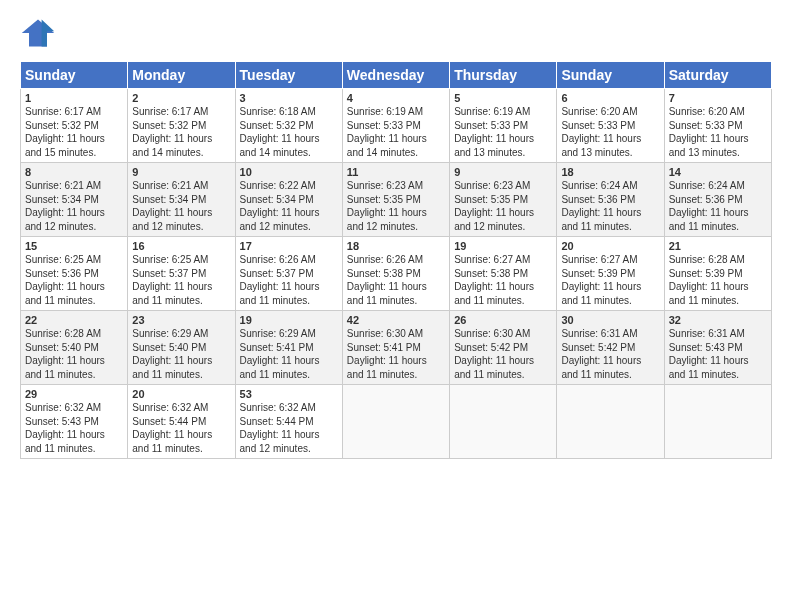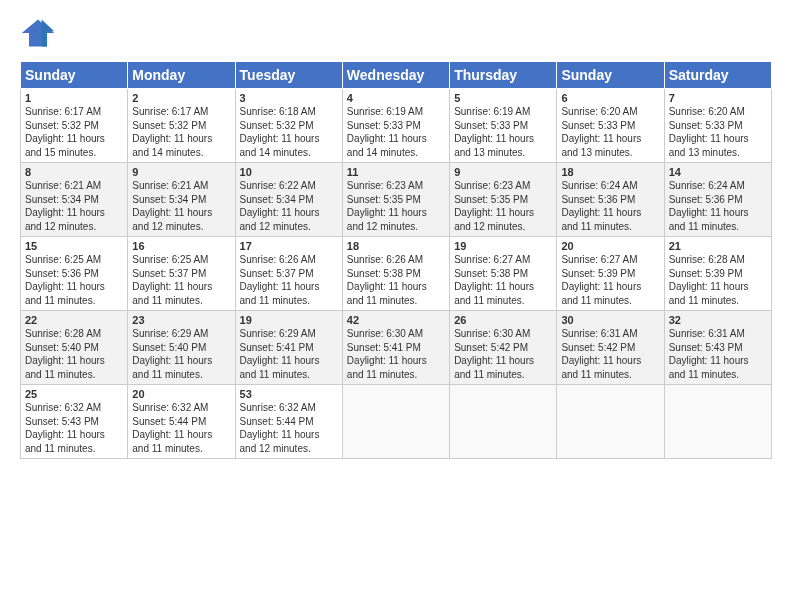--- a/index.html
+++ b/index.html
@@ -185,21 +185,21 @@
           <td><span class="day-num">42</span>
 <span class="day-info">Sunrise: 6:30 AM<br>Sunset: 5:41 PM<br>Daylight: 11 hours and 11 minutes.</span></td>
           <td><span class="day-num">26</span>
 <span class="day-info">Sunrise: 6:30 AM<br>Sunset: 5:42 PM<br>Daylight: 11 hours and 11 minutes.</span></td>
           <td><span class="day-num">30</span>
 <span class="day-info">Sunrise: 6:31 AM<br>Sunset: 5:42 PM<br>Daylight: 11 hours and 11 minutes.</span></td>
           <td><span class="day-num">32</span>
 <span class="day-info">Sunrise: 6:31 AM<br>Sunset: 5:43 PM<br>Daylight: 11 hours and 11 minutes.</span></td>
         </tr>
         <tr>
-          <td><span class="day-num">25</span>
+          <td><span class="day-num">29</span>
 <span class="day-info">Sunrise: 6:32 AM<br>Sunset: 5:43 PM<br>Daylight: 11 hours and 11 minutes.</span></td>
           <td><span class="day-num">20</span>
 <span class="day-info">Sunrise: 6:32 AM<br>Sunset: 5:44 PM<br>Daylight: 11 hours and 11 minutes.</span></td>
           <td><span class="day-num">53</span>
 <span class="day-info">Sunrise: 6:32 AM<br>Sunset: 5:44 PM<br>Daylight: 11 hours and 12 minutes.</span></td>
           <td class="empty"></td>
           <td class="empty"></td>
           <td class="empty"></td>
           <td class="empty"></td>
         </tr>

